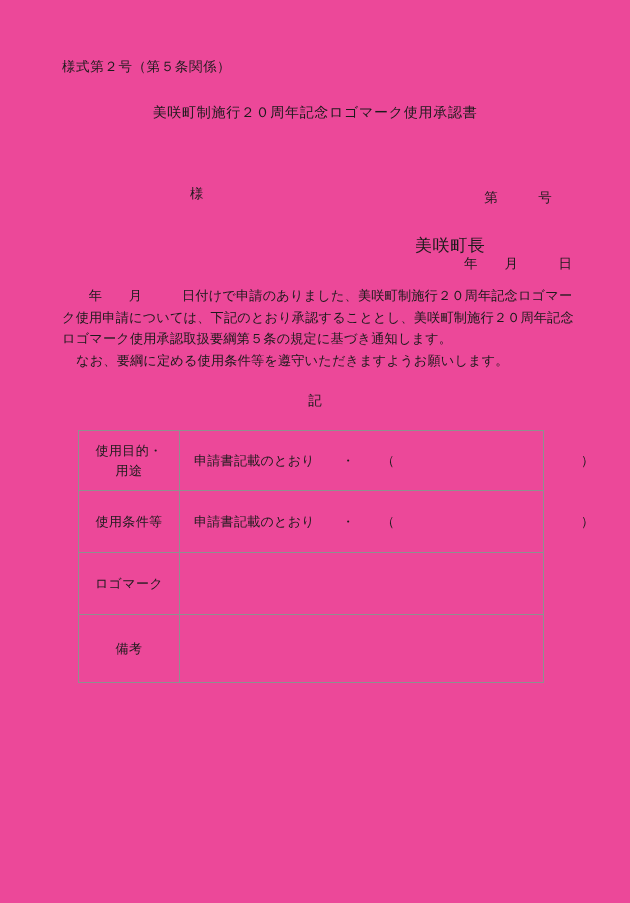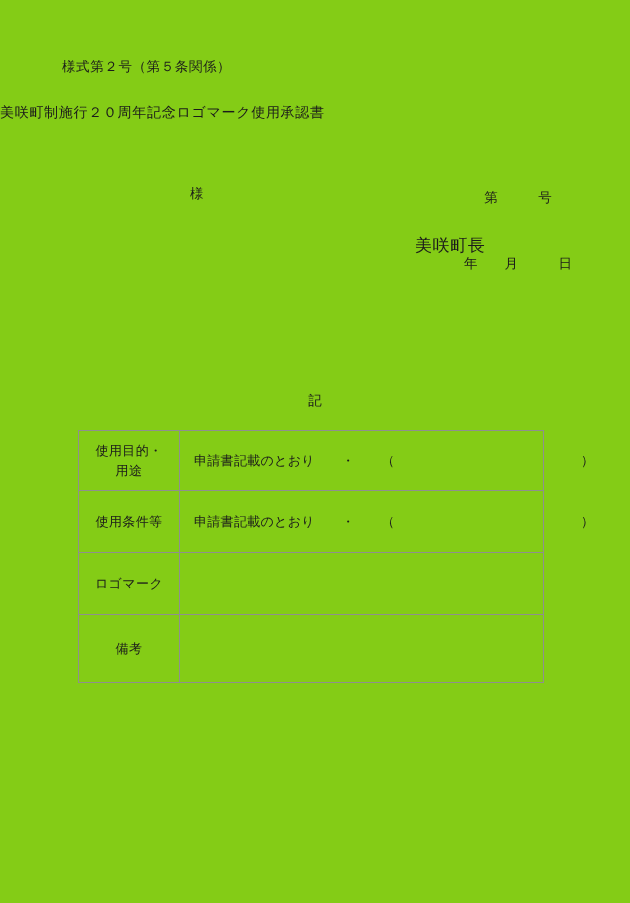--- a/index.html
+++ b/index.html
@@ -11,39 +11,39 @@
     width: 630px;
     height: 903px;
     position: relative;
     font-family: "Liberation Serif", "DejaVu Serif", serif;
     color: #1b1b1b;
     overflow: hidden;
   }
   .page {
     position: absolute;
     inset: 0;
-    background: #84cc16;
+    background: #ec4899;
     padding-left: 32px;
   }
 
   
   .doc-num {
     position: absolute;
     left: 62px;
     top: 58px;
     font-size: 13.5px;
     letter-spacing: 0.6px;
     white-space: pre;
   }
   .doc-title {
     position: absolute;
     left: 0;
     right: 0;
     top: 104px;
-    text-align: left;
+    text-align: center;
     font-size: 14px;
     letter-spacing: 0.7px;
     white-space: pre;
   }
   .meta-block {
     position: absolute;
     right: 58px;
     top: 143px;
     font-size: 13.5px;
     line-height: 22px;
@@ -143,20 +143,26 @@
 
   <div class="meta-block">
     <span class="meta-line">第　　　号</span>
     <span class="meta-line">年　　月　　　日</span>
   </div>
 
   <div class="addressee">様</div>
 
   <div class="issuer">美咲町長</div>
 
+  <div class="body-block">
+    <span class="body-line">　　年　　月　　　日付けで申請のありました、美咲町制施行２０周年記念ロゴマー</span>
+    <span class="body-line">ク使用申請については、下記のとおり承認することとし、美咲町制施行２０周年記念</span>
+    <span class="body-line">ロゴマーク使用承認取扱要綱第５条の規定に基づき通知します。</span>
+    <span class="body-line indent-2">なお、要綱に定める使用条件等を遵守いただきますようお願いします。</span>
+  </div>
 
   <div class="ki-mark">記</div>
 
   <table class="form-table">
     <tbody>
       <tr class="row-h-1">
         <td class="col-label">
           <span class="label-inner">使用目的・
 用途</span>
         </td>

